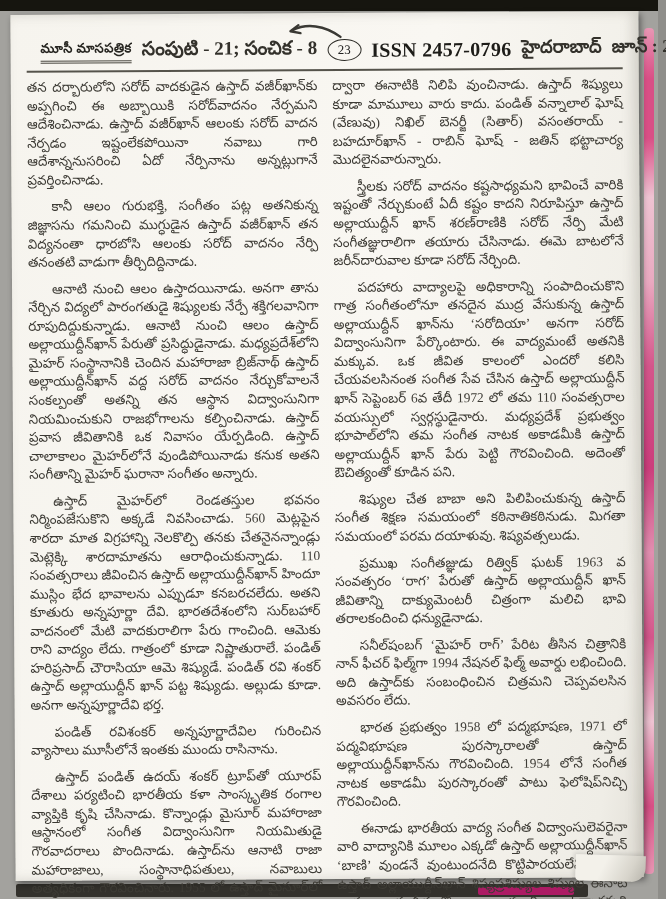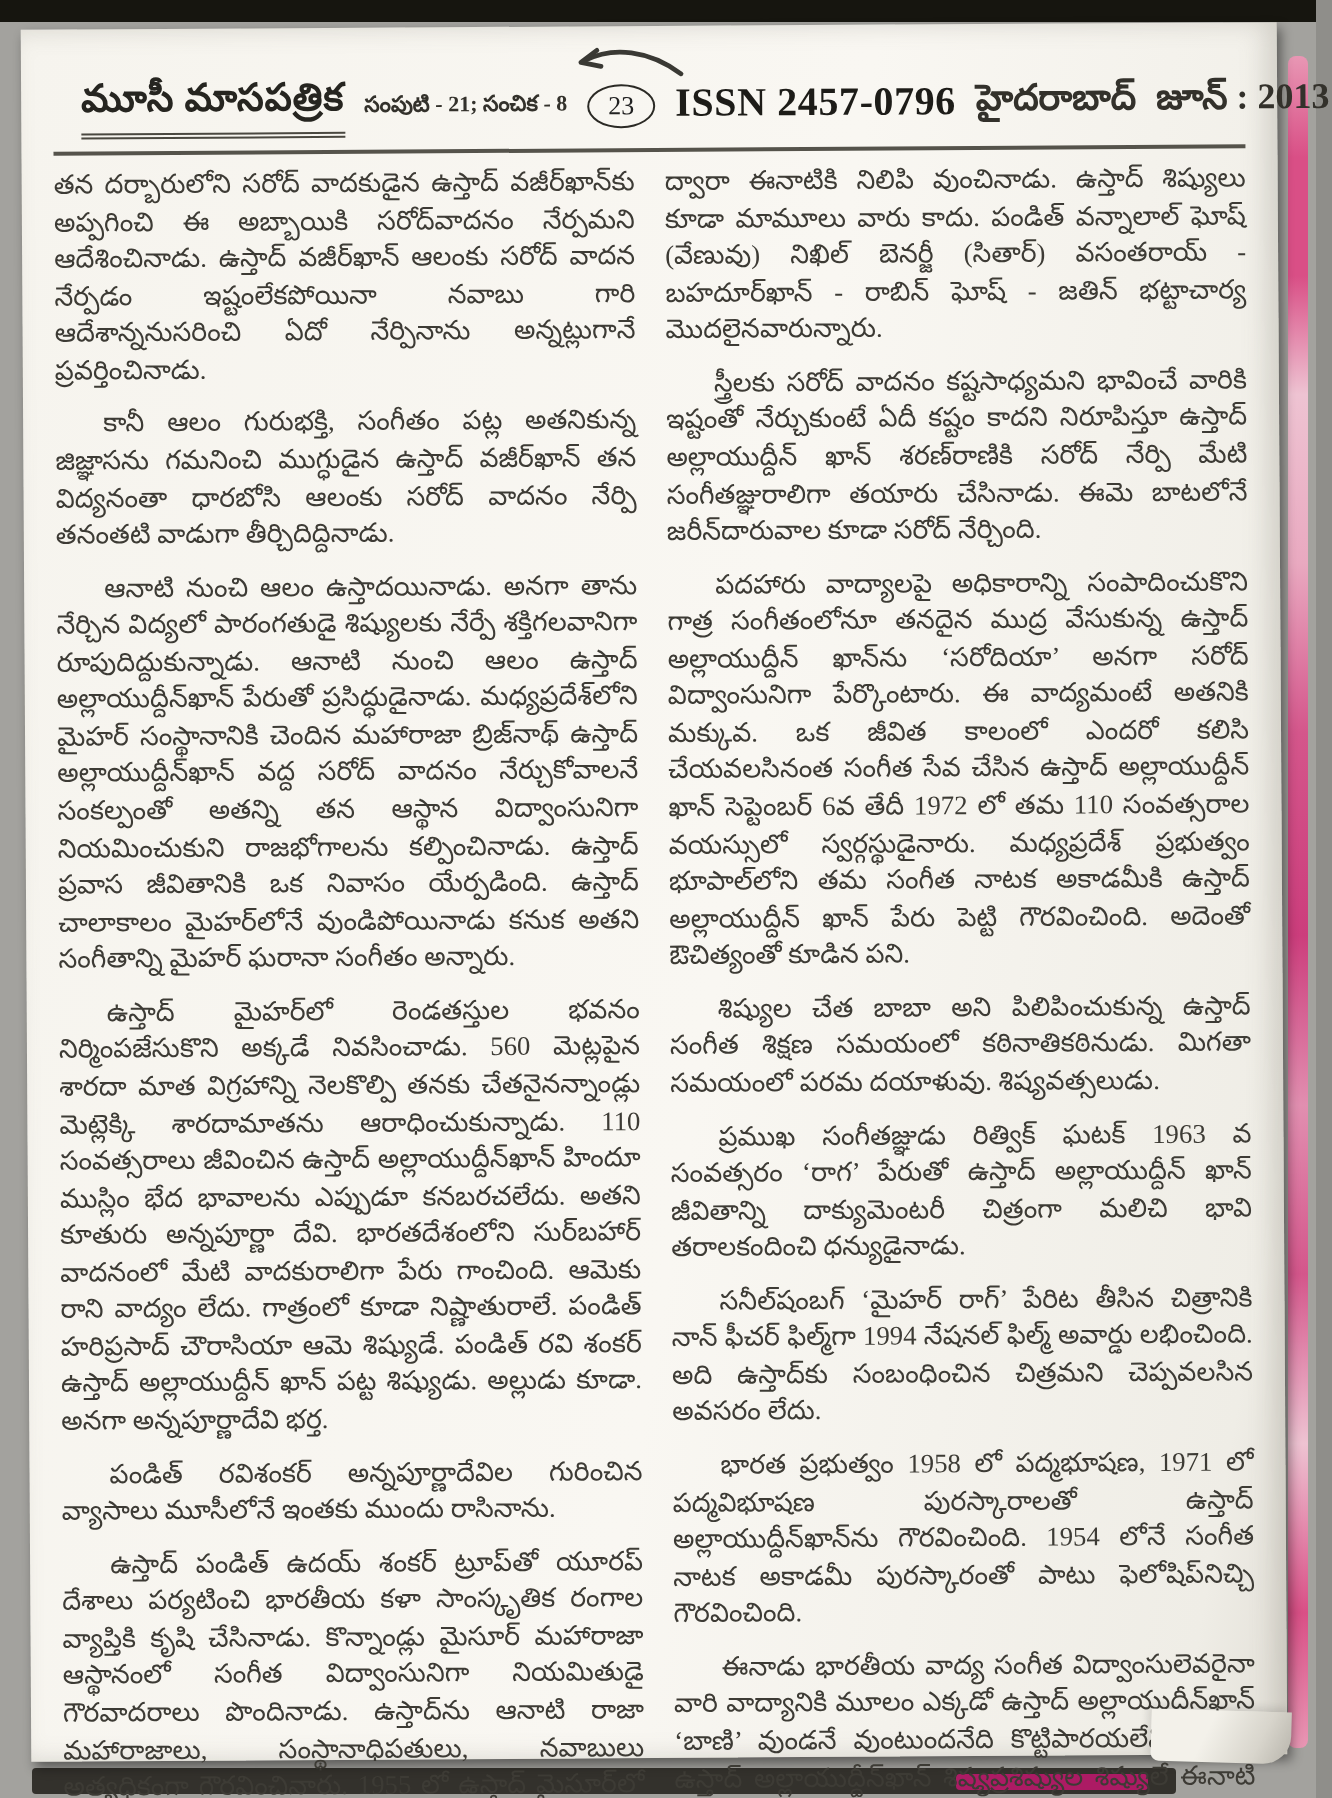--- a/index.html
+++ b/index.html
@@ -34,24 +34,24 @@
     background:linear-gradient(115deg,#f3f1ea 40%,#d8d5cc 75%,#b7b4ab 100%);
     border-radius:0 0 14px 4px;transform:rotate(2deg);
     box-shadow:-2px -2px 4px rgba(0,0,0,.12);
   }
   
   .header{
     position:relative;display:flex;align-items:center;gap:10px;
     padding:4px 6px 6px 14px;white-space:nowrap;
   }
   .mag-title{
-    font-weight:bold;font-size:19px;color:#262520;letter-spacing:.5px;
+    font-weight:bold;font-size:13px;color:#262520;letter-spacing:.5px;
     border-bottom:3px double #4a4840;padding-bottom:2px;
   }
-  .vol{font-weight:bold;font-size:11px;color:#33312b;}
+  .vol{font-weight:bold;font-size:19px;color:#33312b;}
   .pageno{
     display:inline-flex;align-items:center;justify-content:center;
     min-width:26px;height:20px;border:1.6px solid #2b2a25;border-radius:50%;
     font-weight:normal;font-size:13px;color:#222;padding:0 3px;
   }
   .issn{font-weight:bold;font-size:20px;color:#1d1c18;letter-spacing:.3px;}
   .city,.date{font-weight:bold;font-size:18px;color:#33312b;}
   .arrow-note{position:absolute;left:258px;top:-12px;width:60px;height:22px;}
   .header-rule{border:0;border-top:2px solid #55534b;margin:0 0 4px 0;}
   

